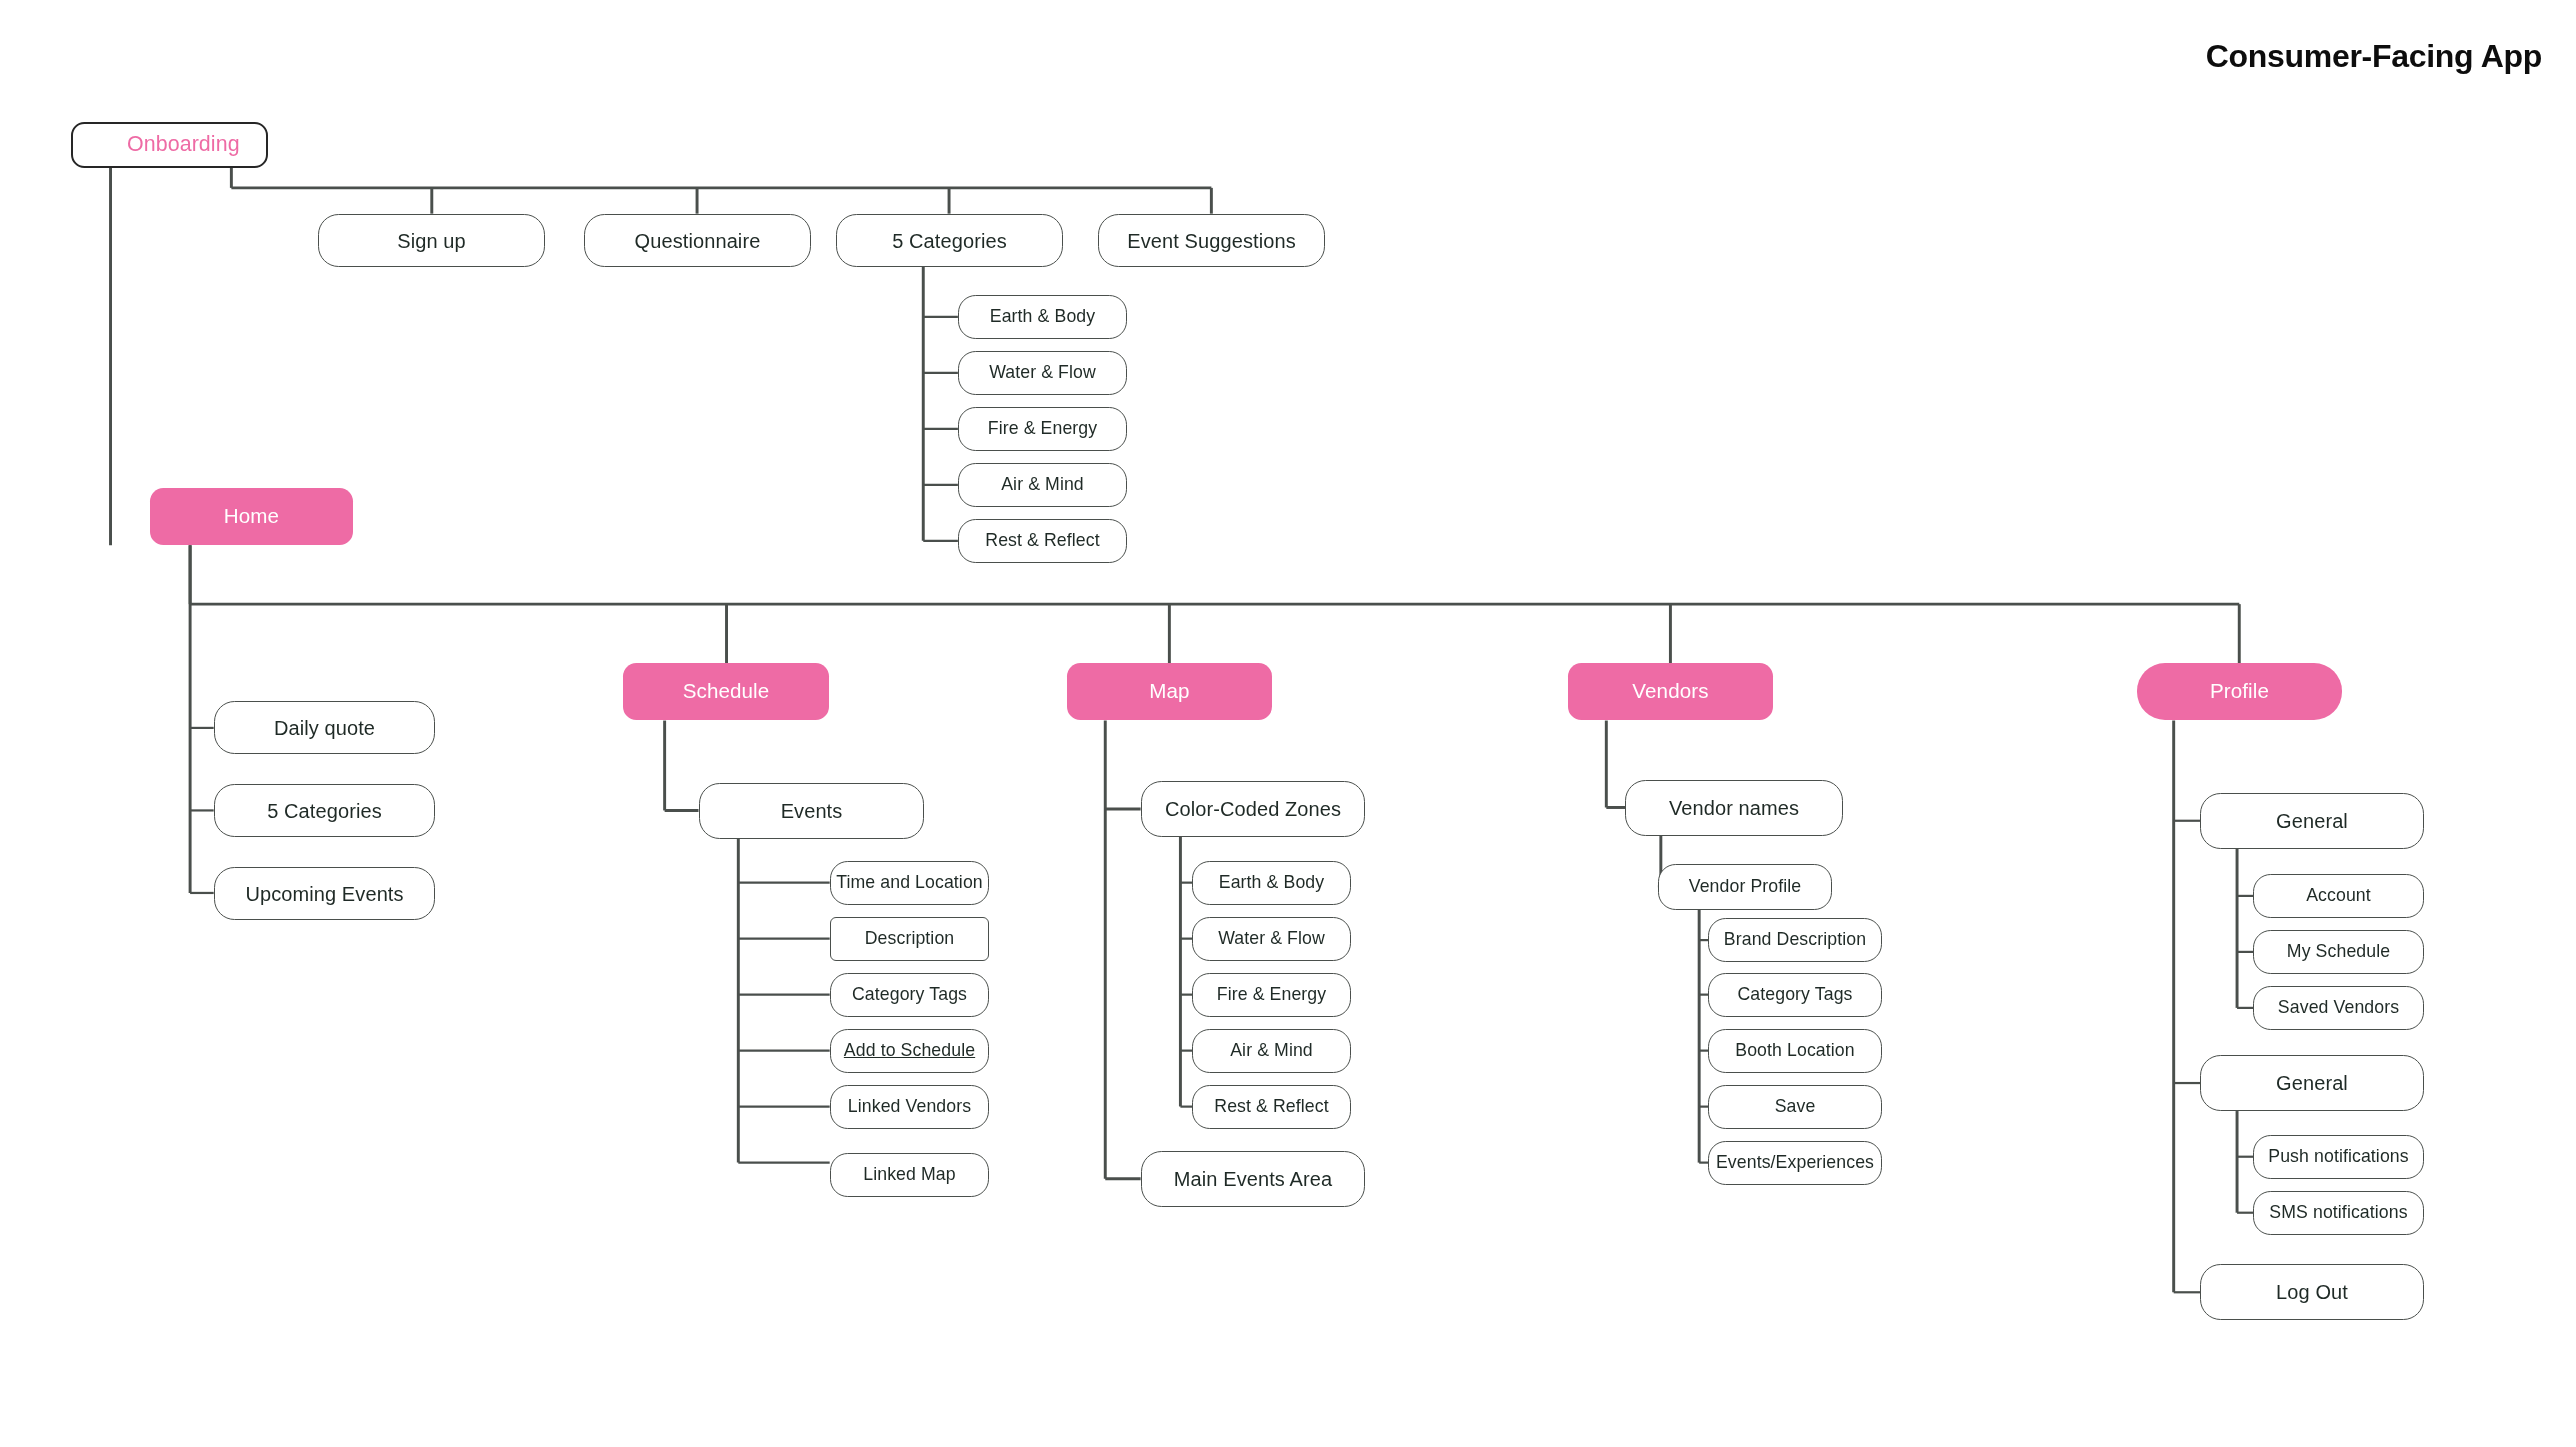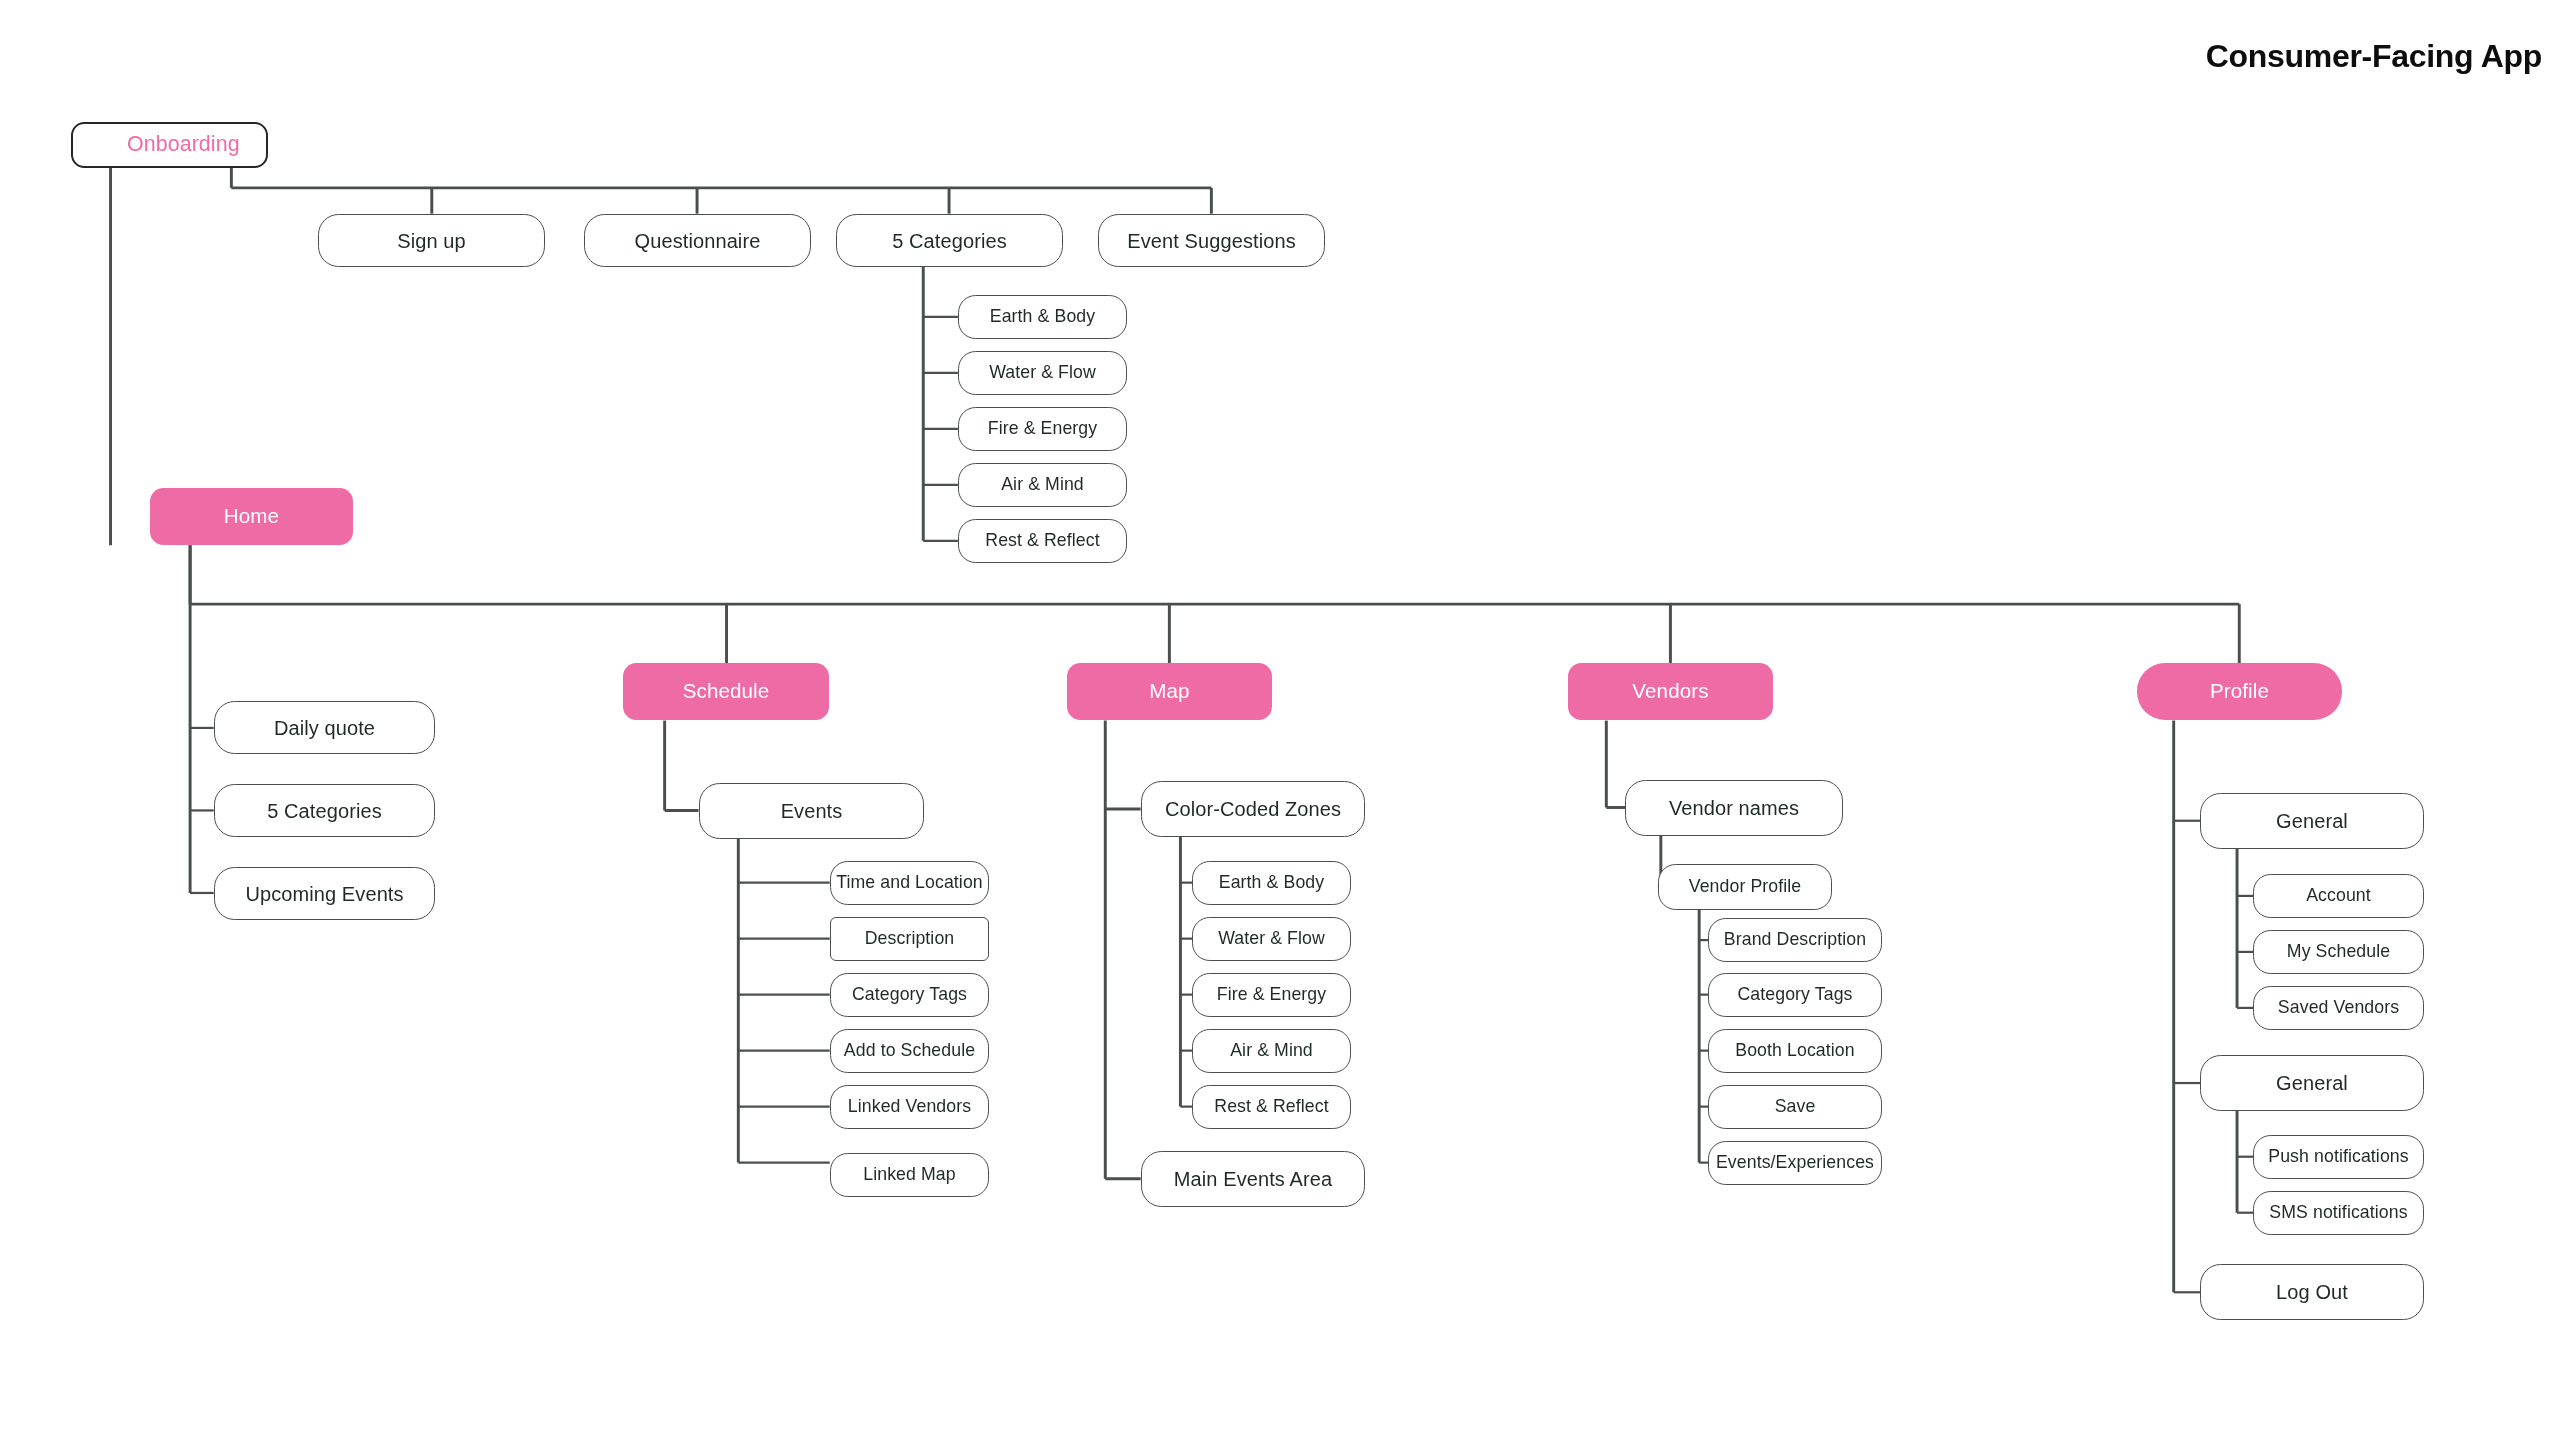--- a/index.html
+++ b/index.html
@@ -155,21 +155,21 @@
       <div class="node small" style="left: 958px; top: 519px; width: 169px; height: 44px;">Rest &amp; Reflect</div>
       <div class="node pink" style="left: 150px; top: 488px; width: 203px; height: 57px;">Home</div>
       <div class="node" style="left: 214px; top: 701px; width: 221px; height: 53px;">Daily quote</div>
       <div class="node" style="left: 214px; top: 784px; width: 221px; height: 53px;">5 Categories</div>
       <div class="node" style="left: 214px; top: 867px; width: 221px; height: 53px;">Upcoming Events</div>
       <div class="node pink" style="left: 623px; top: 663px; width: 206px; height: 57px;">Schedule</div>
       <div class="node" style="left: 699px; top: 783px; width: 225px; height: 56px;">Events</div>
       <div class="node small" style="left: 830px; top: 861px; width: 159px; height: 44px;">Time and Location</div>
       <div class="node small" style="left: 830px; top: 917px; width: 159px; height: 44px; border-radius: 6px;">Description</div>
       <div class="node small" style="left: 830px; top: 973px; width: 159px; height: 44px;">Category Tags</div>
-      <div class="node small" style="left: 830px; top: 1029px; width: 159px; height: 44px;">Add to Schedule</div>
+      <div class="node small" style="left: 830px; top: 1029px; width: 159px; height: 44px; text-decoration: underline;">Add to Schedule</div>
       <div class="node small" style="left: 830px; top: 1085px; width: 159px; height: 44px;">Linked Vendors</div>
       <div class="node small" style="left: 830px; top: 1141px; width: 159px; height: 44px; margin-top: 12px;">Linked Map</div>
       <div class="node pink" style="left: 1067px; top: 663px; width: 205px; height: 57px;">Map</div>
       <div class="node" style="left: 1141px; top: 781px; width: 224px; height: 56px;">Color-Coded Zones</div>
       <div class="node small" style="left: 1192px; top: 861px; width: 159px; height: 44px;">Earth &amp; Body</div>
       <div class="node small" style="left: 1192px; top: 917px; width: 159px; height: 44px;">Water &amp; Flow</div>
       <div class="node small" style="left: 1192px; top: 973px; width: 159px; height: 44px;">Fire &amp; Energy</div>
       <div class="node small" style="left: 1192px; top: 1029px; width: 159px; height: 44px;">Air &amp; Mind</div>
       <div class="node small" style="left: 1192px; top: 1085px; width: 159px; height: 44px;">Rest &amp; Reflect</div>
       <div class="node" style="left: 1141px; top: 1151px; width: 224px; height: 56px;">Main Events Area</div>

